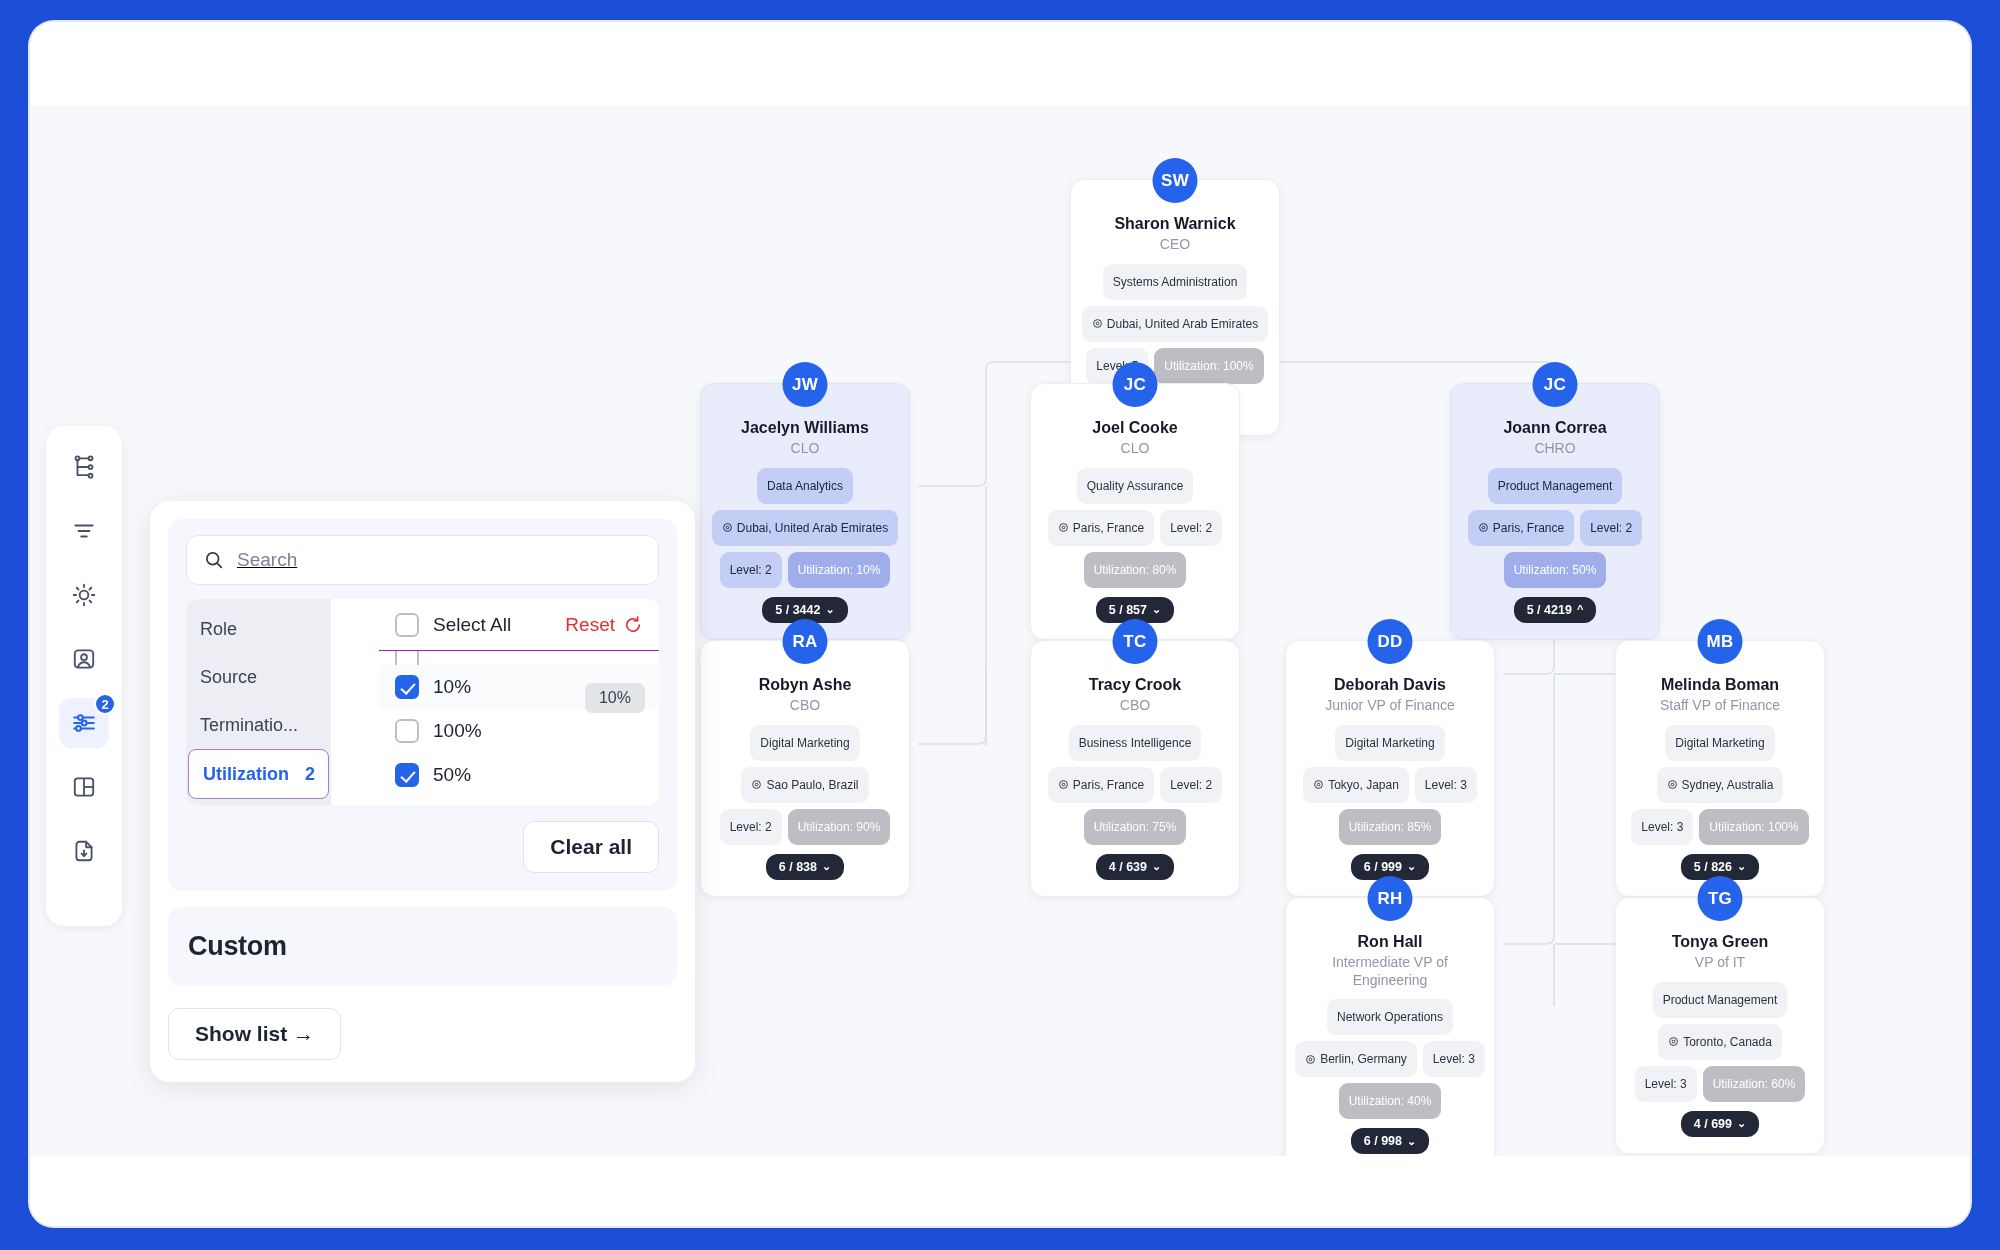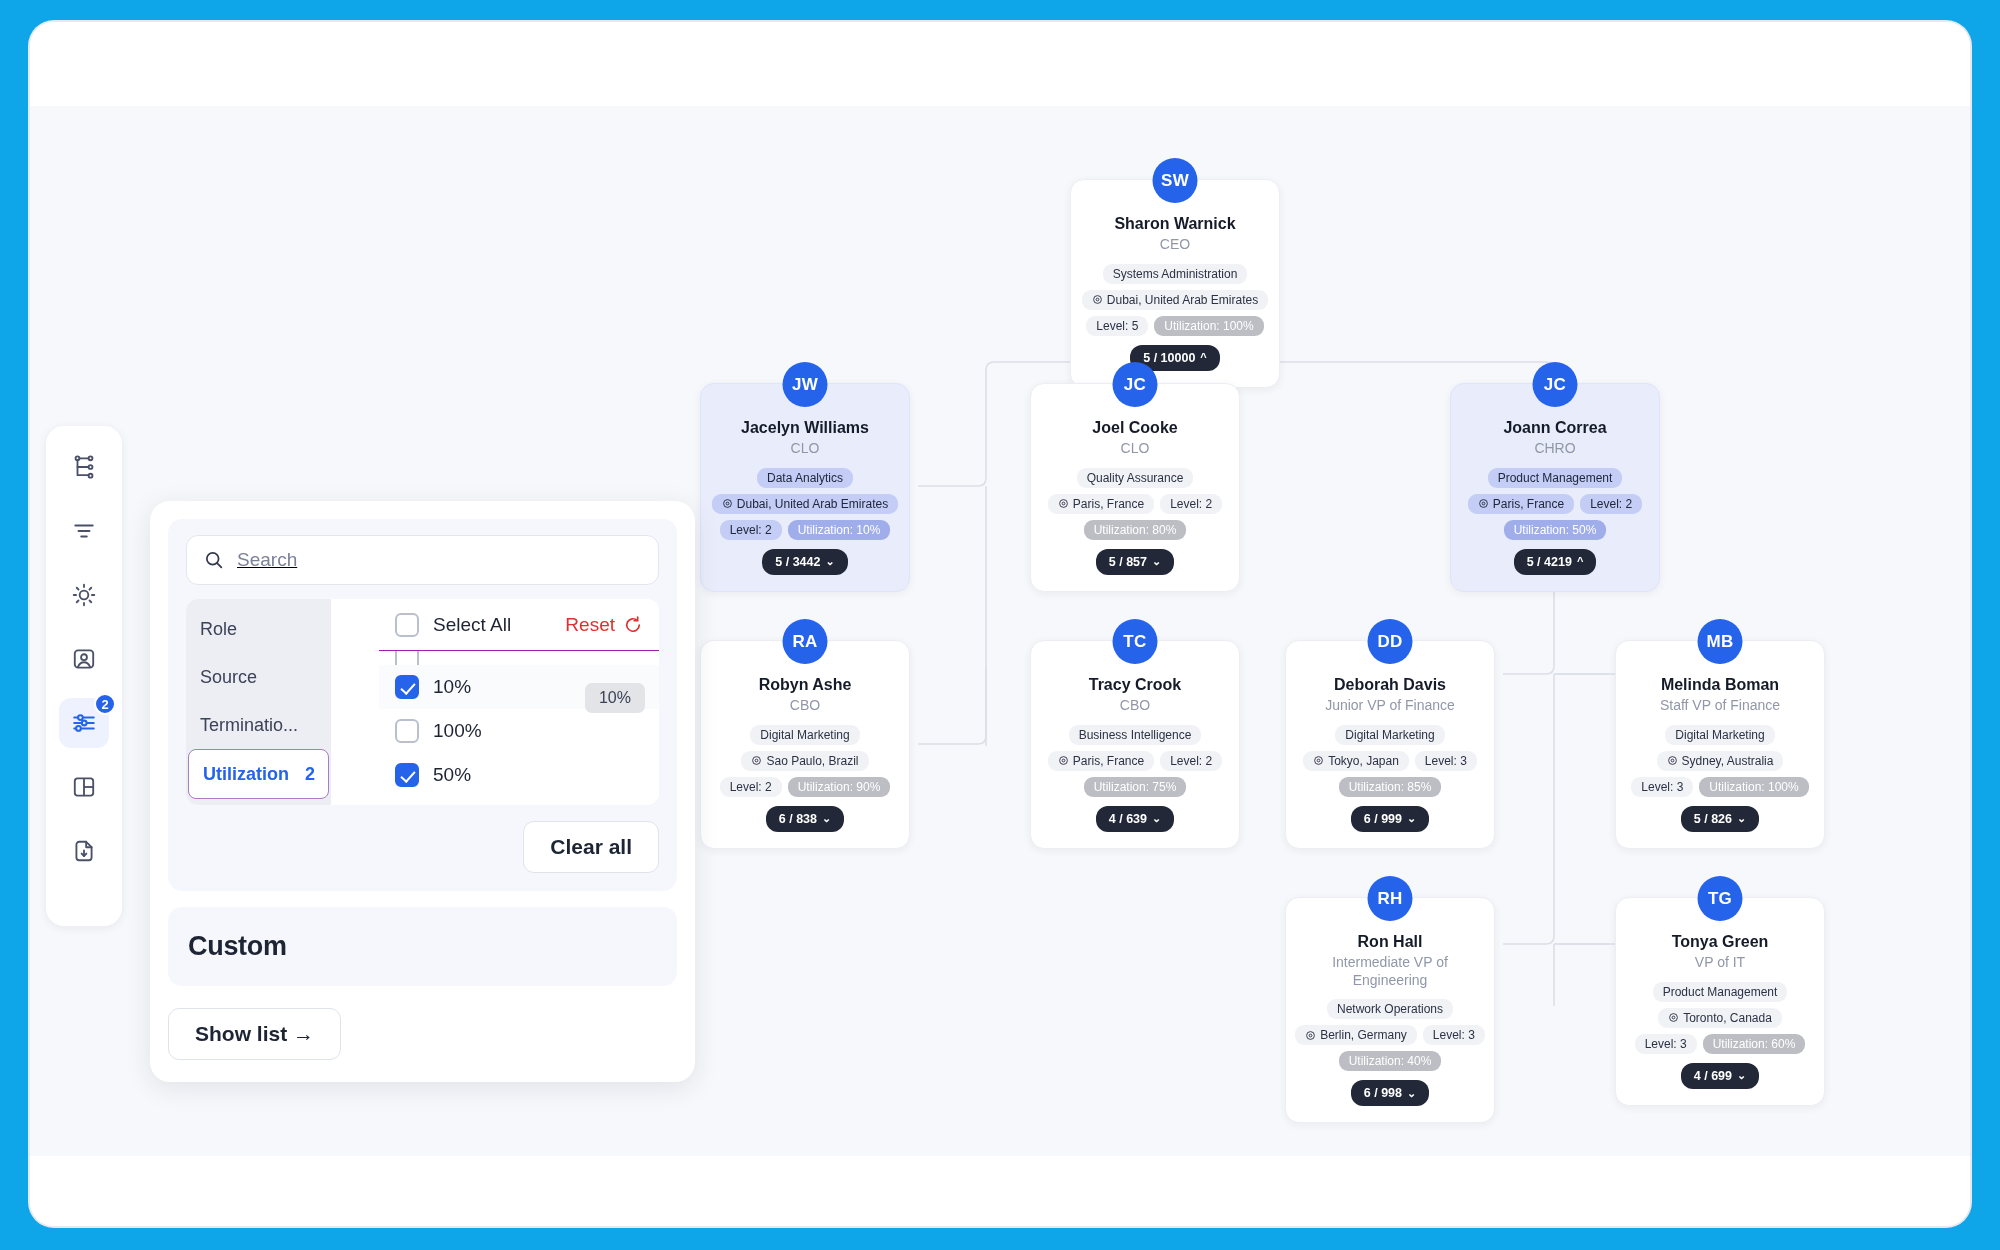--- a/index.html
+++ b/index.html
@@ -2,21 +2,21 @@
 <html><head>
 <meta charset="utf-8">
 <style>
   * { box-sizing: border-box; margin: 0; padding: 0; }
   html, body {
     width: 2000px; height: 1250px;
     font-family: "Liberation Sans", sans-serif;
     background: #ffffff;
     overflow: hidden;
   }
-  #root { position: relative; width: 2000px; height: 1250px; background: #0ea5e9; }
+  #root { position: relative; width: 2000px; height: 1250px; background: #1d4ed8; }
 
   
   .win-outer {
     position: absolute; left: 28px; top: 20px;
     width: 1944px; height: 1208px;
     background: #e7e9ee;
     border-radius: 26px;
   }
   .win-inner {
     position: absolute; left: 30px; top: 22px;
@@ -198,21 +198,21 @@
     font-size: 17px; font-weight: 600;
     display: flex; align-items: center; justify-content: center;
     letter-spacing: .3px;
   }
   .n-name { font-size: 16px; font-weight: 700; color: #151b28; line-height: 1.25; }
   .n-role { font-size: 14px; color: #9097a8; margin-top: 2px; line-height: 1.25; }
   .chips { margin-top: 10px; display: flex; flex-direction: column; align-items: center; gap: 6px; }
   .chip-row { display: flex; gap: 6px; justify-content: center; flex-wrap: nowrap; }
   .chip {
     background: #f1f2f5; color: #2b3245;
-    font-size: 12px; padding: 3px 10px; border-radius: 9px;
+    font-size: 12px; padding: 11px 10px; border-radius: 9px;
     white-space: nowrap;
   }
   .chip.loc { display: inline-flex; align-items: center; gap: 4px; }
   .chip.util { background: #bcbec4; color: #ffffff; }
   .node.hl .chip { background: #c3cdf5; color: #20283c; }
   .node.hl .chip.util { background: #9fadea; color: #ffffff; }
   .count {
     margin-top: 9px;
     display: inline-flex; align-items: center; gap: 5px;
     background: #222838; color: #fff;

